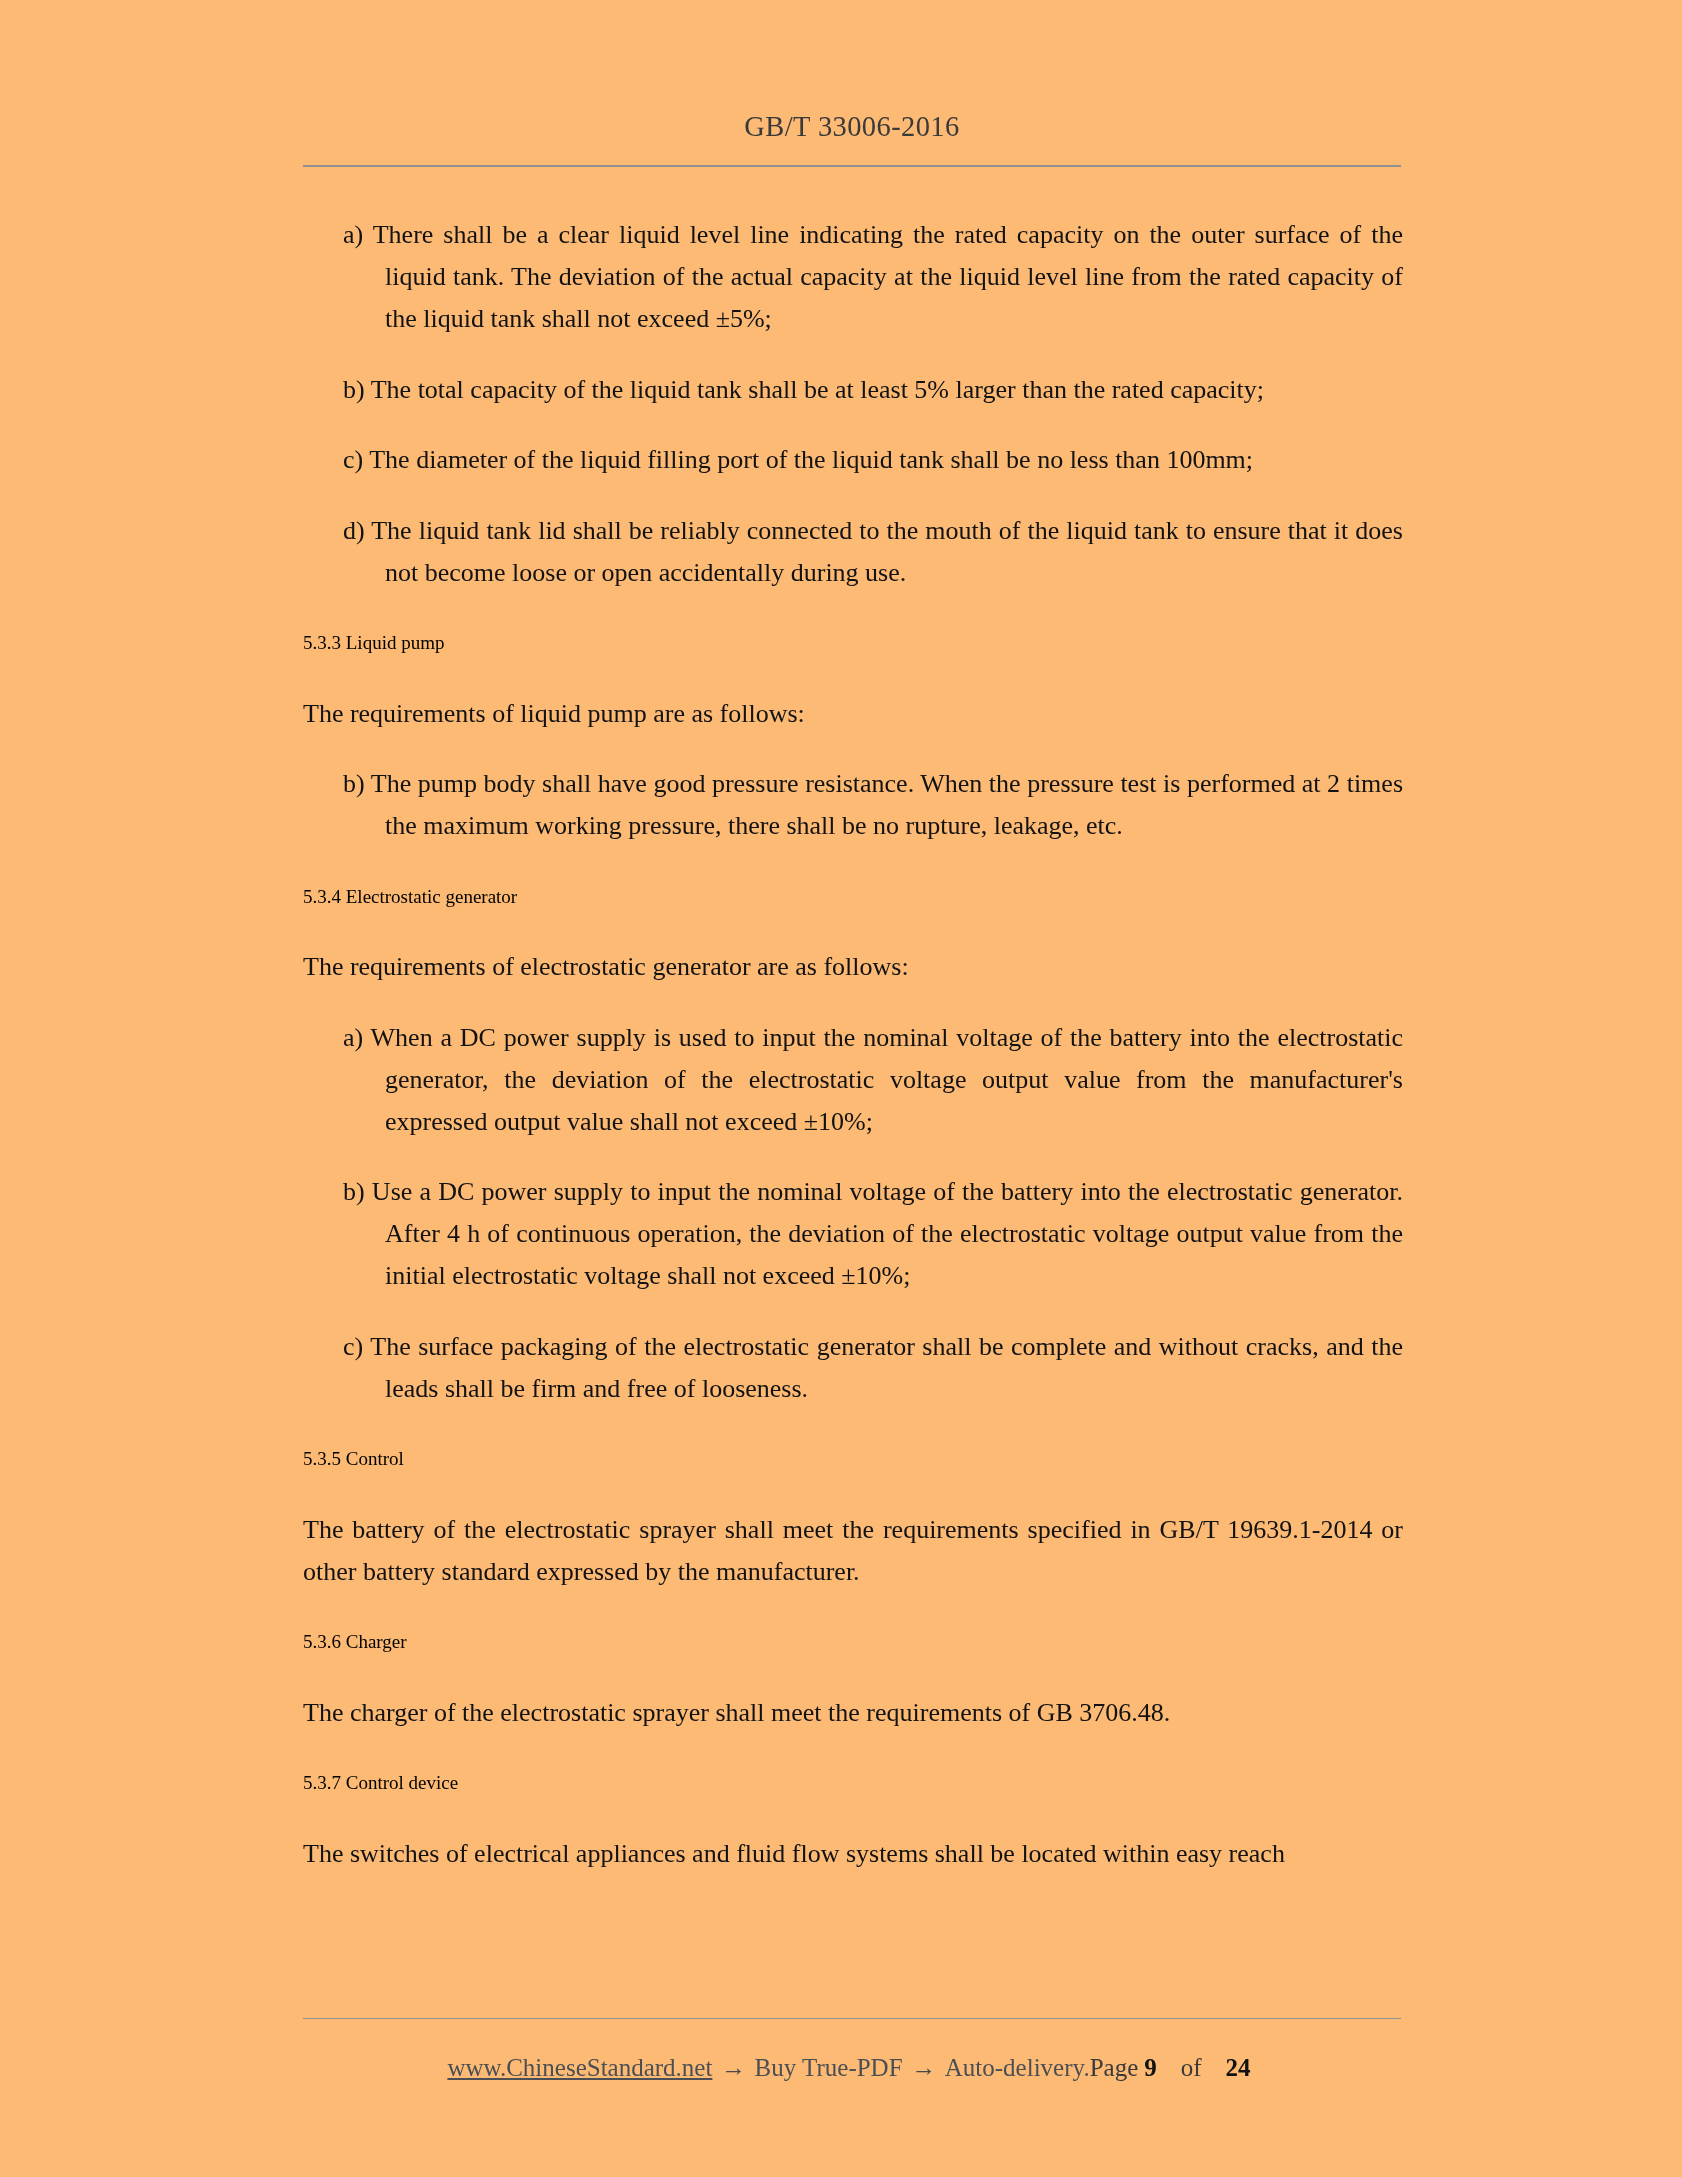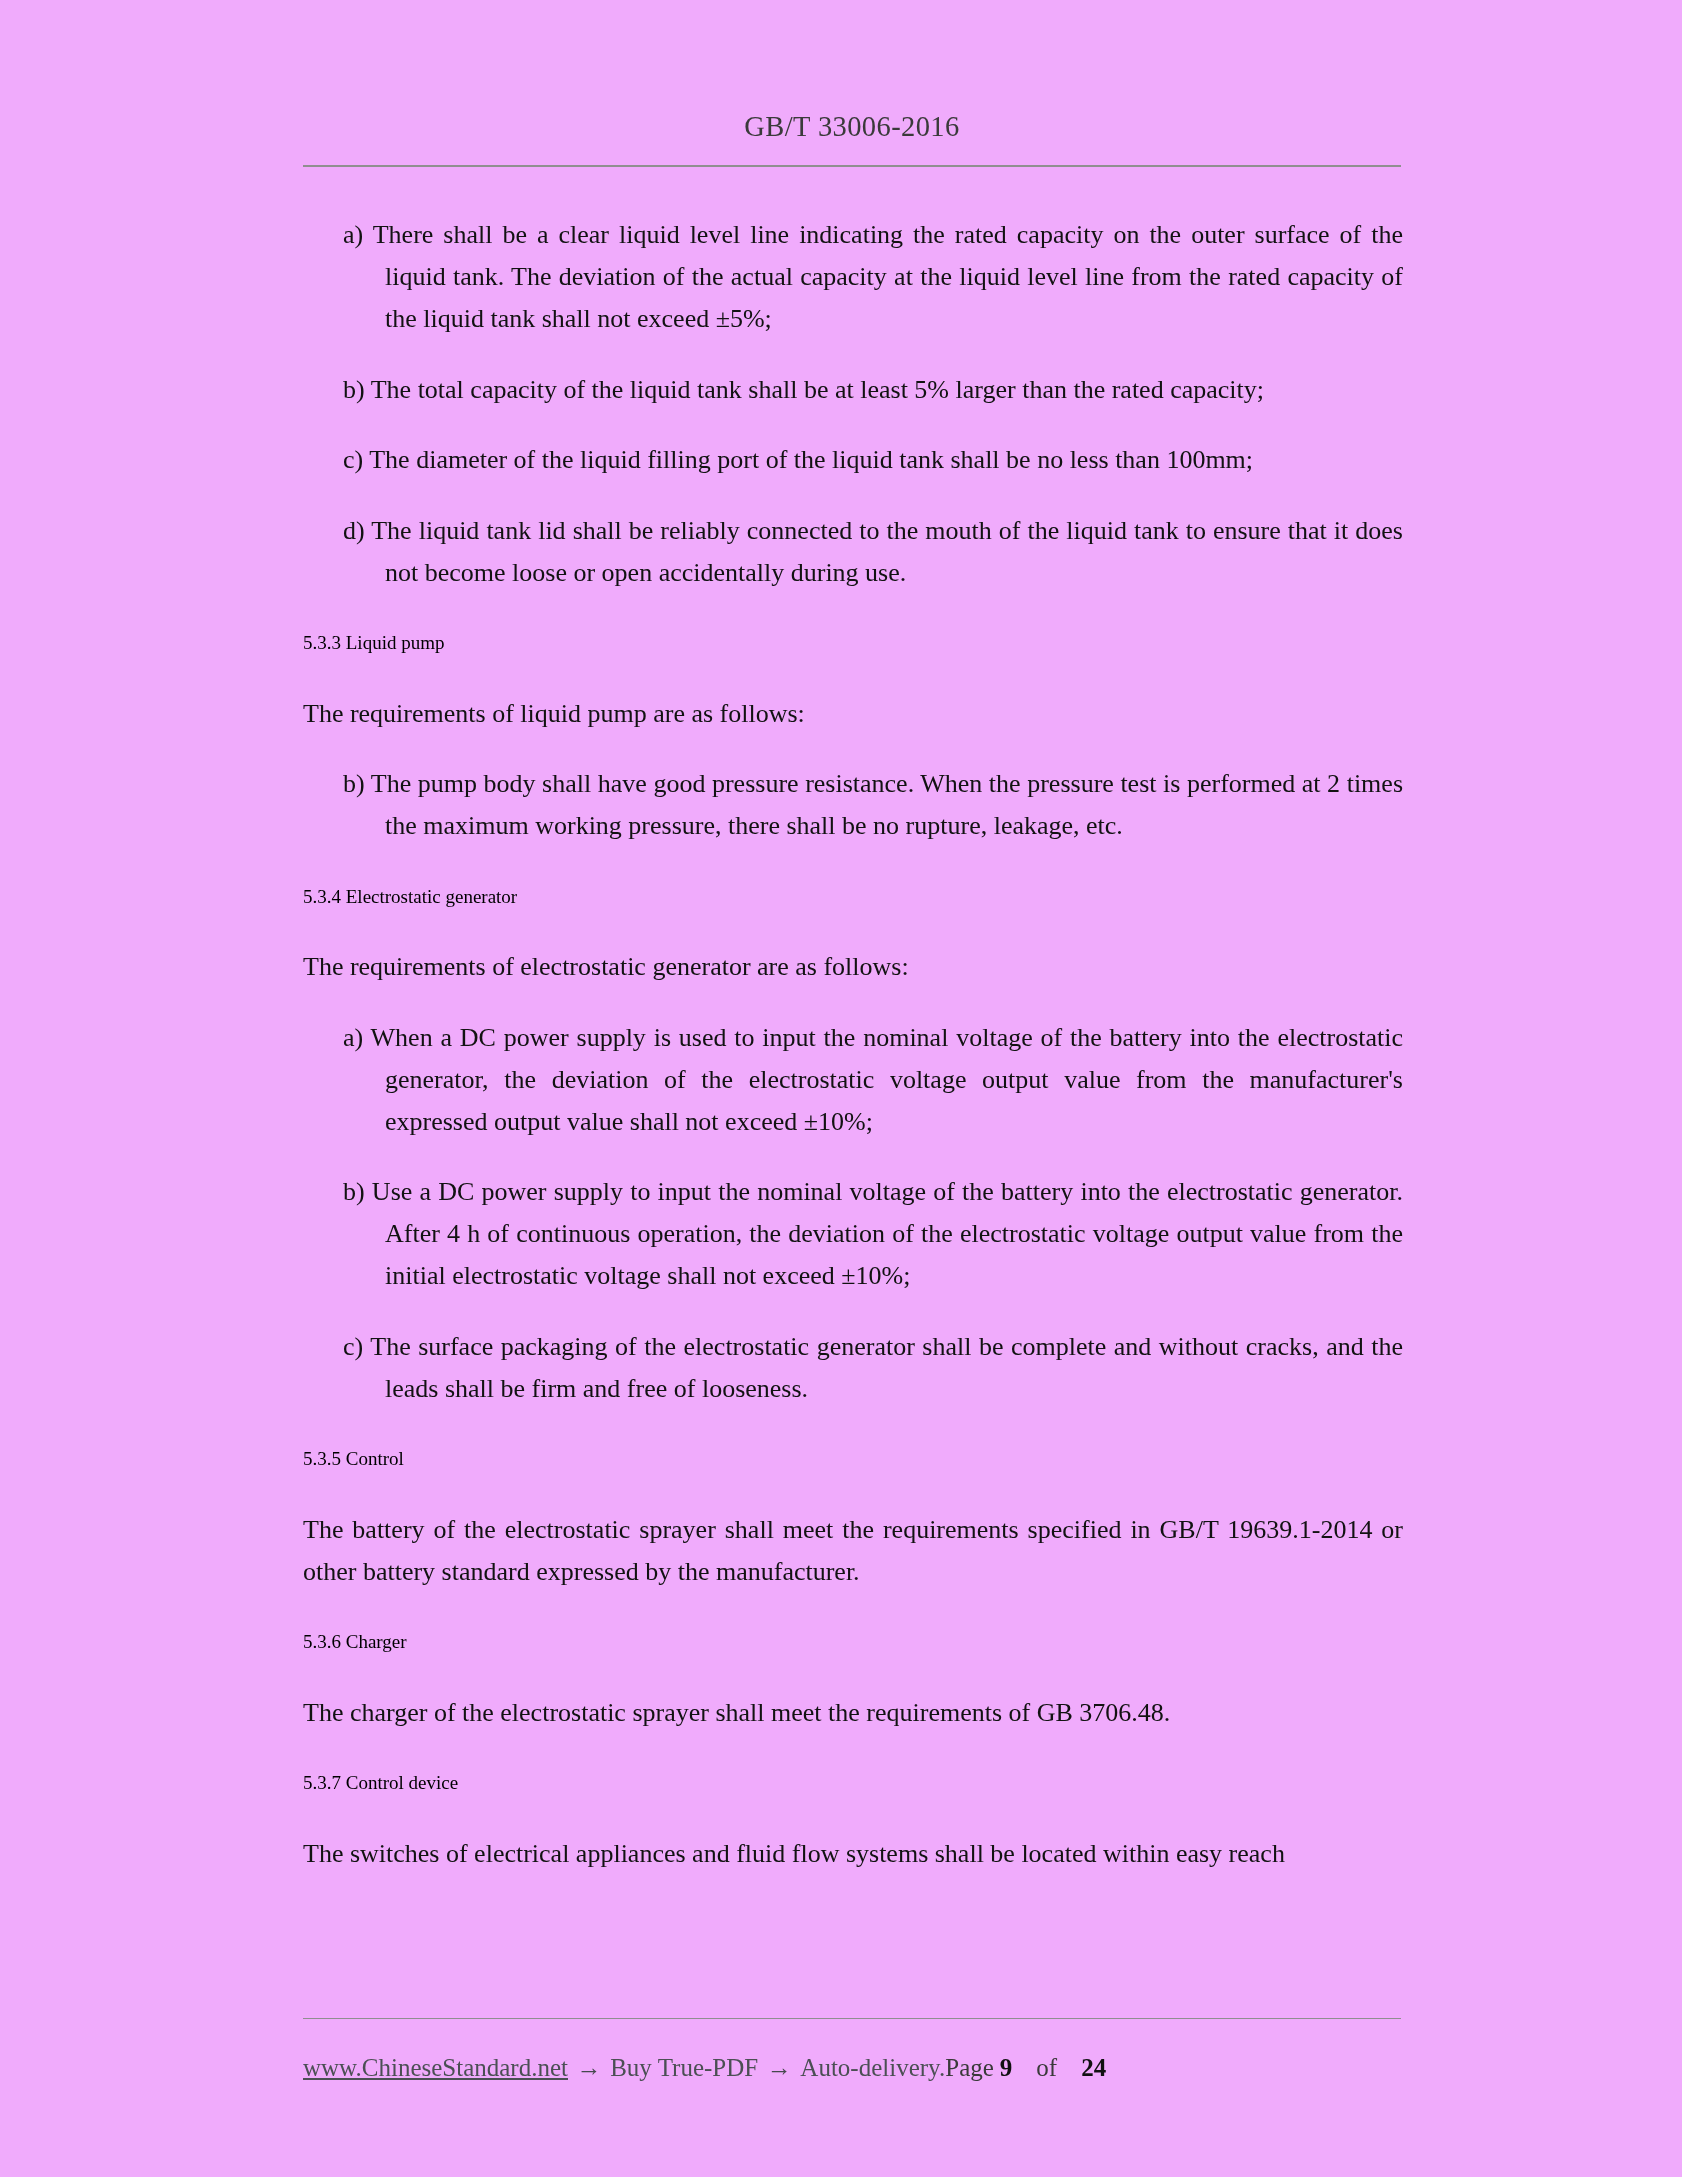--- a/index.html
+++ b/index.html
@@ -4,21 +4,21 @@
 <style>
   html, body {
     margin: 0;
     padding: 0;
     background: #ffffff;
   }
   .page {
     position: relative;
     width: 1683px;
     height: 2177px;
-    background: #f0abfc;
+    background: #fdba74;
     overflow: hidden;
     font-family: "Liberation Serif", "DejaVu Serif", serif;
   }
   .page-header {
     position: absolute;
     top: 0;
     left: 303px;
     width: 1098px;
   }
   .header-title {
@@ -70,21 +70,21 @@
   }
   .footer-rule {
     border: none;
     border-top: 1.7px solid #8f8f8f;
     height: 0;
     margin: 0;
   }
   .footer-row {
     margin-top: 35px;
     display: flex;
-    justify-content: flex-start;
+    justify-content: center;
     align-items: baseline;
     font-size: 25px;
     color: #4b4f54;
   }
   .footer-left {
     white-space: nowrap;
   }
   .footer-link {
     color: #4b4f54;
     text-decoration: underline;

